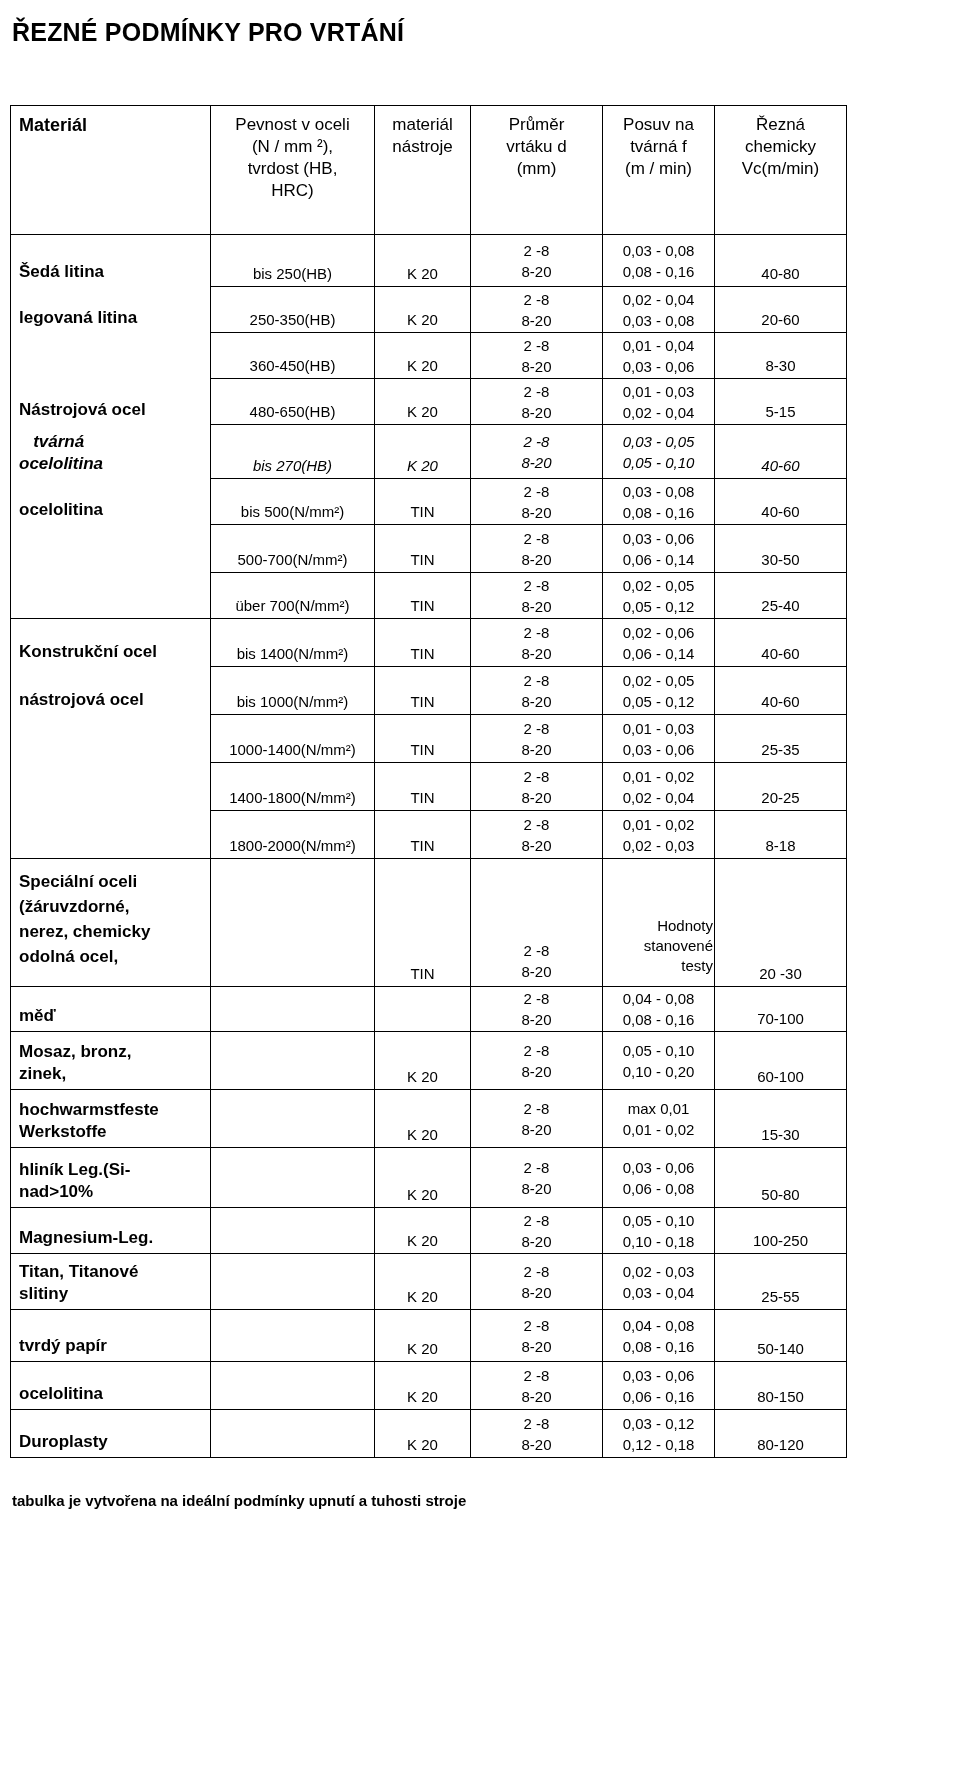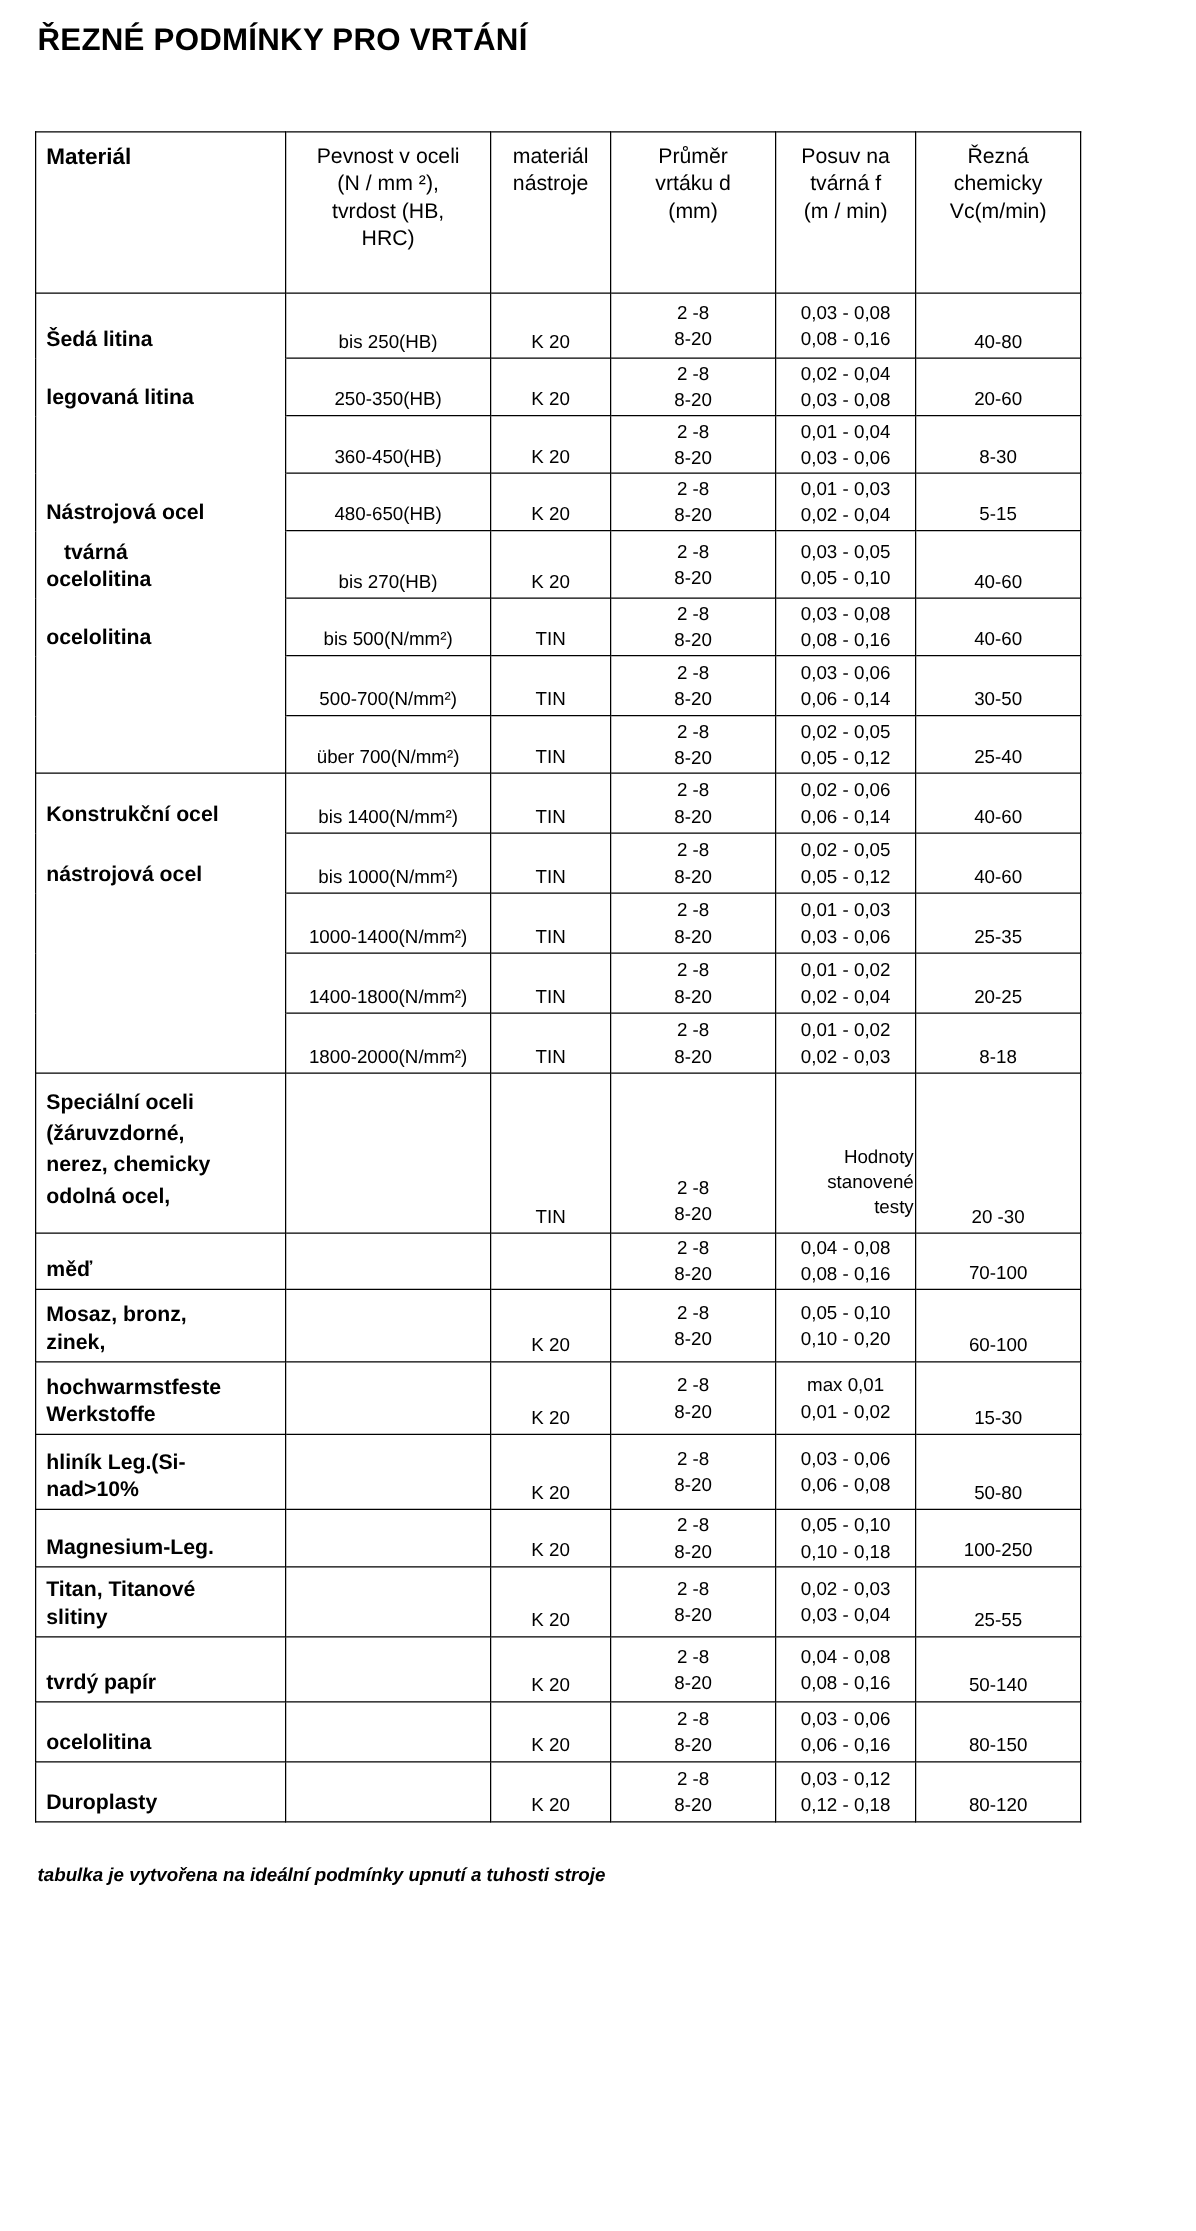--- a/index.html
+++ b/index.html
@@ -6,21 +6,21 @@
     margin: 0;
     padding: 0;
     background: #ffffff;
     color: #000000;
     font-family: "Liberation Sans", sans-serif;
   }
   .page {
     width: 957px;
     min-height: 1785px;
     box-sizing: border-box;
-    padding: 12px 10px 40px 28px;
+    padding: 12px 10px 40px 10px;
     background: #ffffff;
   }
   .title {
     font-size: 25px;
     font-weight: bold;
     margin: 6px 0 0 2px;
     letter-spacing: 0.2px;
   }
   table.cutting {
     border-collapse: collapse;
@@ -85,21 +85,20 @@
     padding-top: 10px;
     line-height: 25px;
   }
   tr.row-tall td.dia { vertical-align: bottom; padding-bottom: 4px; }
   tr.row-tall td.feed { vertical-align: bottom; padding-bottom: 10px; line-height: 20px; text-align: right; }
 
   .footnote {
     font-size: 15px;
     font-weight: bold;
     margin: 34px 0 0 2px;
-    font-style: italic;
   }
 </style>
 </head>
 <body>
 
 <div class="page">
 
   <h1 class="title">ŘEZNÉ PODMÍNKY PRO VRTÁNÍ</h1>
 
   <table class="cutting">
@@ -165,21 +164,21 @@
         <tr style="height: 46px;">
           <td class="mat mat-merge">Nástrojová ocel</td>
           <td class="strength">480-650(HB)</td>
           <td class="tool">K 20</td>
           <td class="dia">2 -8
 8-20</td>
           <td class="feed">0,01 - 0,03
 0,02 - 0,04</td>
           <td class="speed">5-15</td>
         </tr>
-        <tr style="height: 54px;">
+        <tr style="height: 54px; font-style: italic;">
           <td class="mat mat-merge">   tvárná
 ocelolitina</td>
           <td class="strength">bis 270(HB)</td>
           <td class="tool">K 20</td>
           <td class="dia">2 -8
 8-20</td>
           <td class="feed">0,03 - 0,05
 0,05 - 0,10</td>
           <td class="speed">40-60</td>
         </tr>

